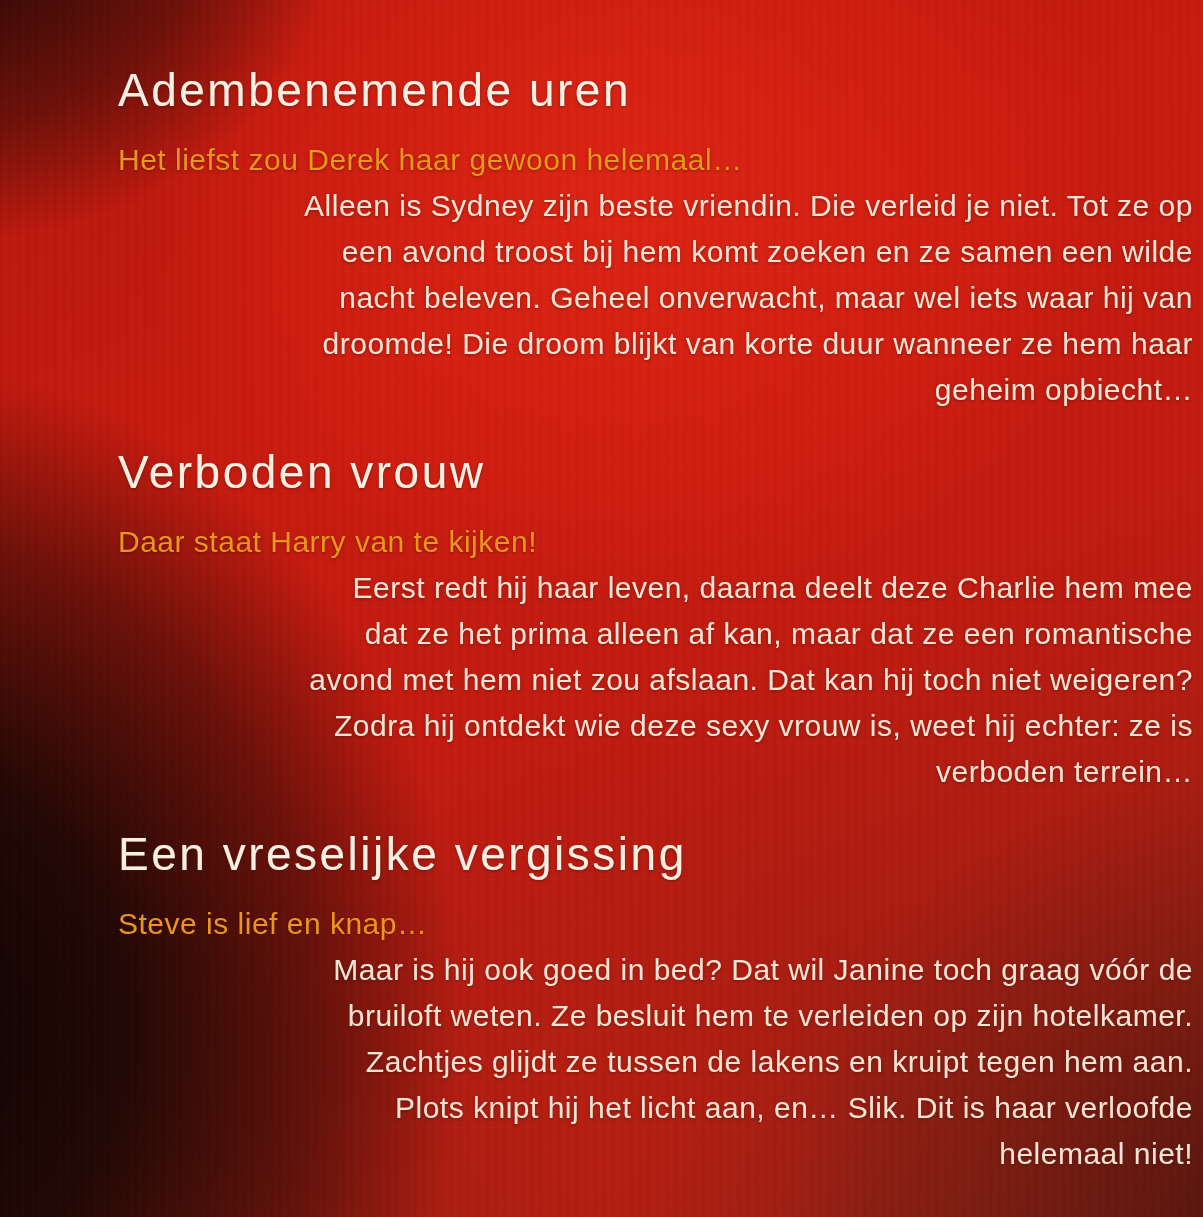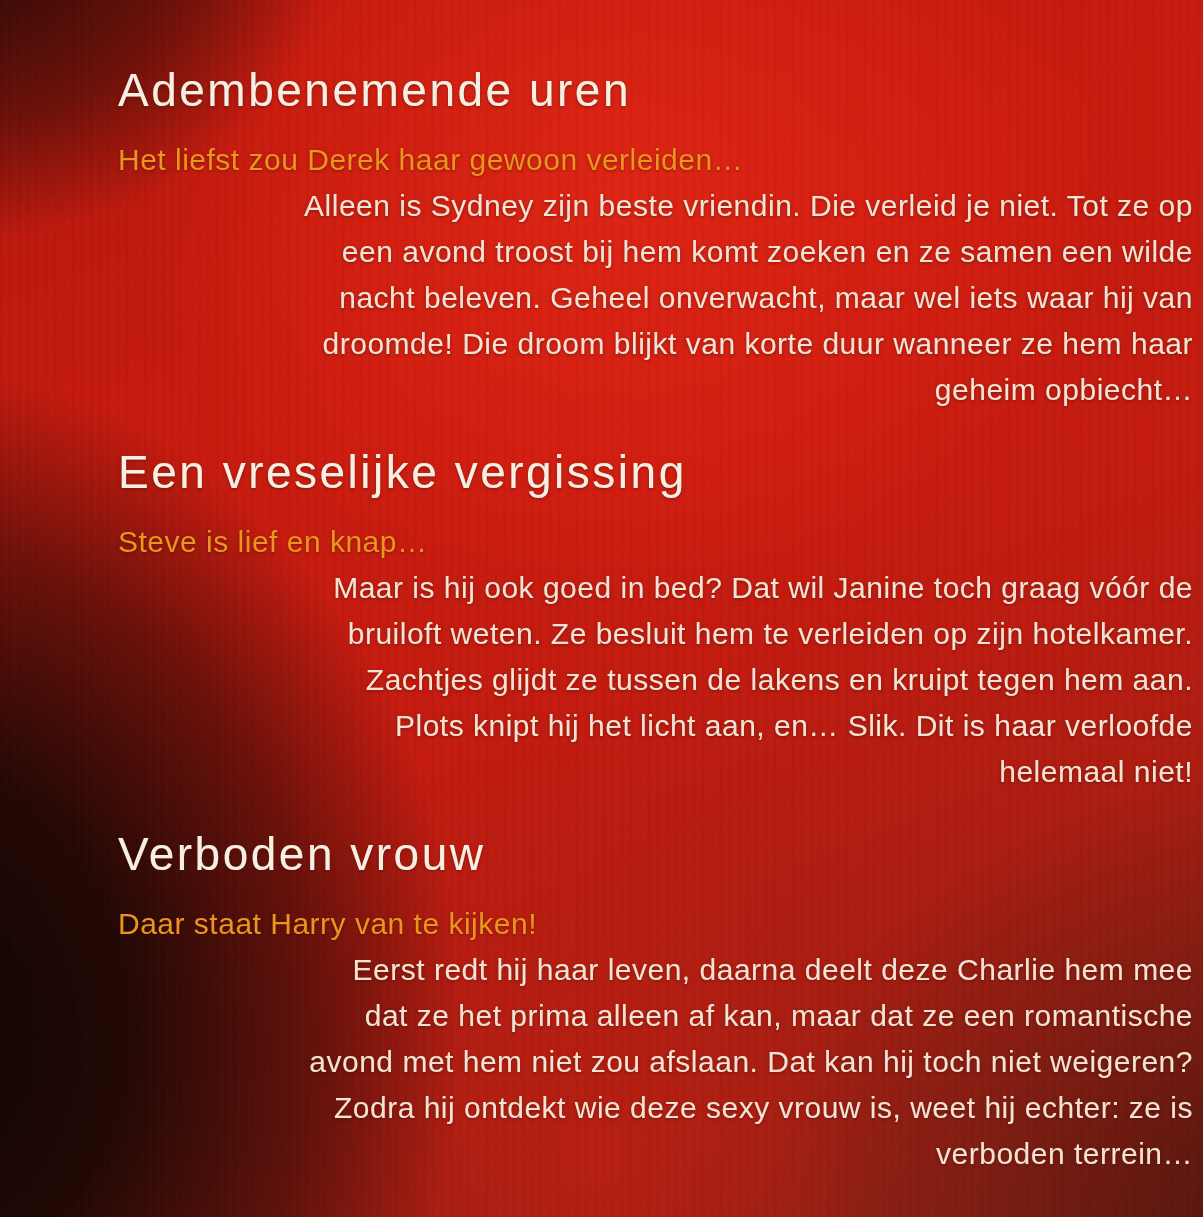--- a/index.html
+++ b/index.html
@@ -88,42 +88,42 @@
 </head>
 <body>
 
 <div class="page">
   <div class="texture"></div>
 
   <div class="content">
 
     <section class="blurb">
       <h2 class="story-heading">Adembenemende uren</h2>
-      <p class="story-tagline">Het liefst zou Derek haar gewoon verleiden…</p>
+      <p class="story-tagline">Het liefst zou Derek haar gewoon helemaal…</p>
       <p class="story-body">Alleen is Sydney zijn beste vriendin. Die verleid je niet. Tot ze op
 een avond troost bij hem komt zoeken en ze samen een wilde
 nacht beleven. Geheel onverwacht, maar wel iets waar hij van
 droomde! Die droom blijkt van korte duur wanneer ze hem haar
 geheim opbiecht…</p>
+    </section>
+
+    <section class="blurb">
+      <h2 class="story-heading">Verboden vrouw</h2>
+      <p class="story-tagline">Daar staat Harry van te kijken!</p>
+      <p class="story-body">Eerst redt hij haar leven, daarna deelt deze Charlie hem mee
+dat ze het prima alleen af kan, maar dat ze een romantische
+avond met hem niet zou afslaan. Dat kan hij toch niet weigeren?
+Zodra hij ontdekt wie deze sexy vrouw is, weet hij echter: ze is
+verboden terrein…</p>
     </section>
 
     <section class="blurb">
       <h2 class="story-heading">Een vreselijke vergissing</h2>
       <p class="story-tagline">Steve is lief en knap…</p>
       <p class="story-body">Maar is hij ook goed in bed? Dat wil Janine toch graag vóór de
 bruiloft weten. Ze besluit hem te verleiden op zijn hotelkamer.
 Zachtjes glijdt ze tussen de lakens en kruipt tegen hem aan.
 Plots knipt hij het licht aan, en… Slik. Dit is haar verloofde
 helemaal niet!</p>
     </section>
 
-    <section class="blurb">
-      <h2 class="story-heading">Verboden vrouw</h2>
-      <p class="story-tagline">Daar staat Harry van te kijken!</p>
-      <p class="story-body">Eerst redt hij haar leven, daarna deelt deze Charlie hem mee
-dat ze het prima alleen af kan, maar dat ze een romantische
-avond met hem niet zou afslaan. Dat kan hij toch niet weigeren?
-Zodra hij ontdekt wie deze sexy vrouw is, weet hij echter: ze is
-verboden terrein…</p>
-    </section>
-
   </div>
 </div>
 
 </body></html>

